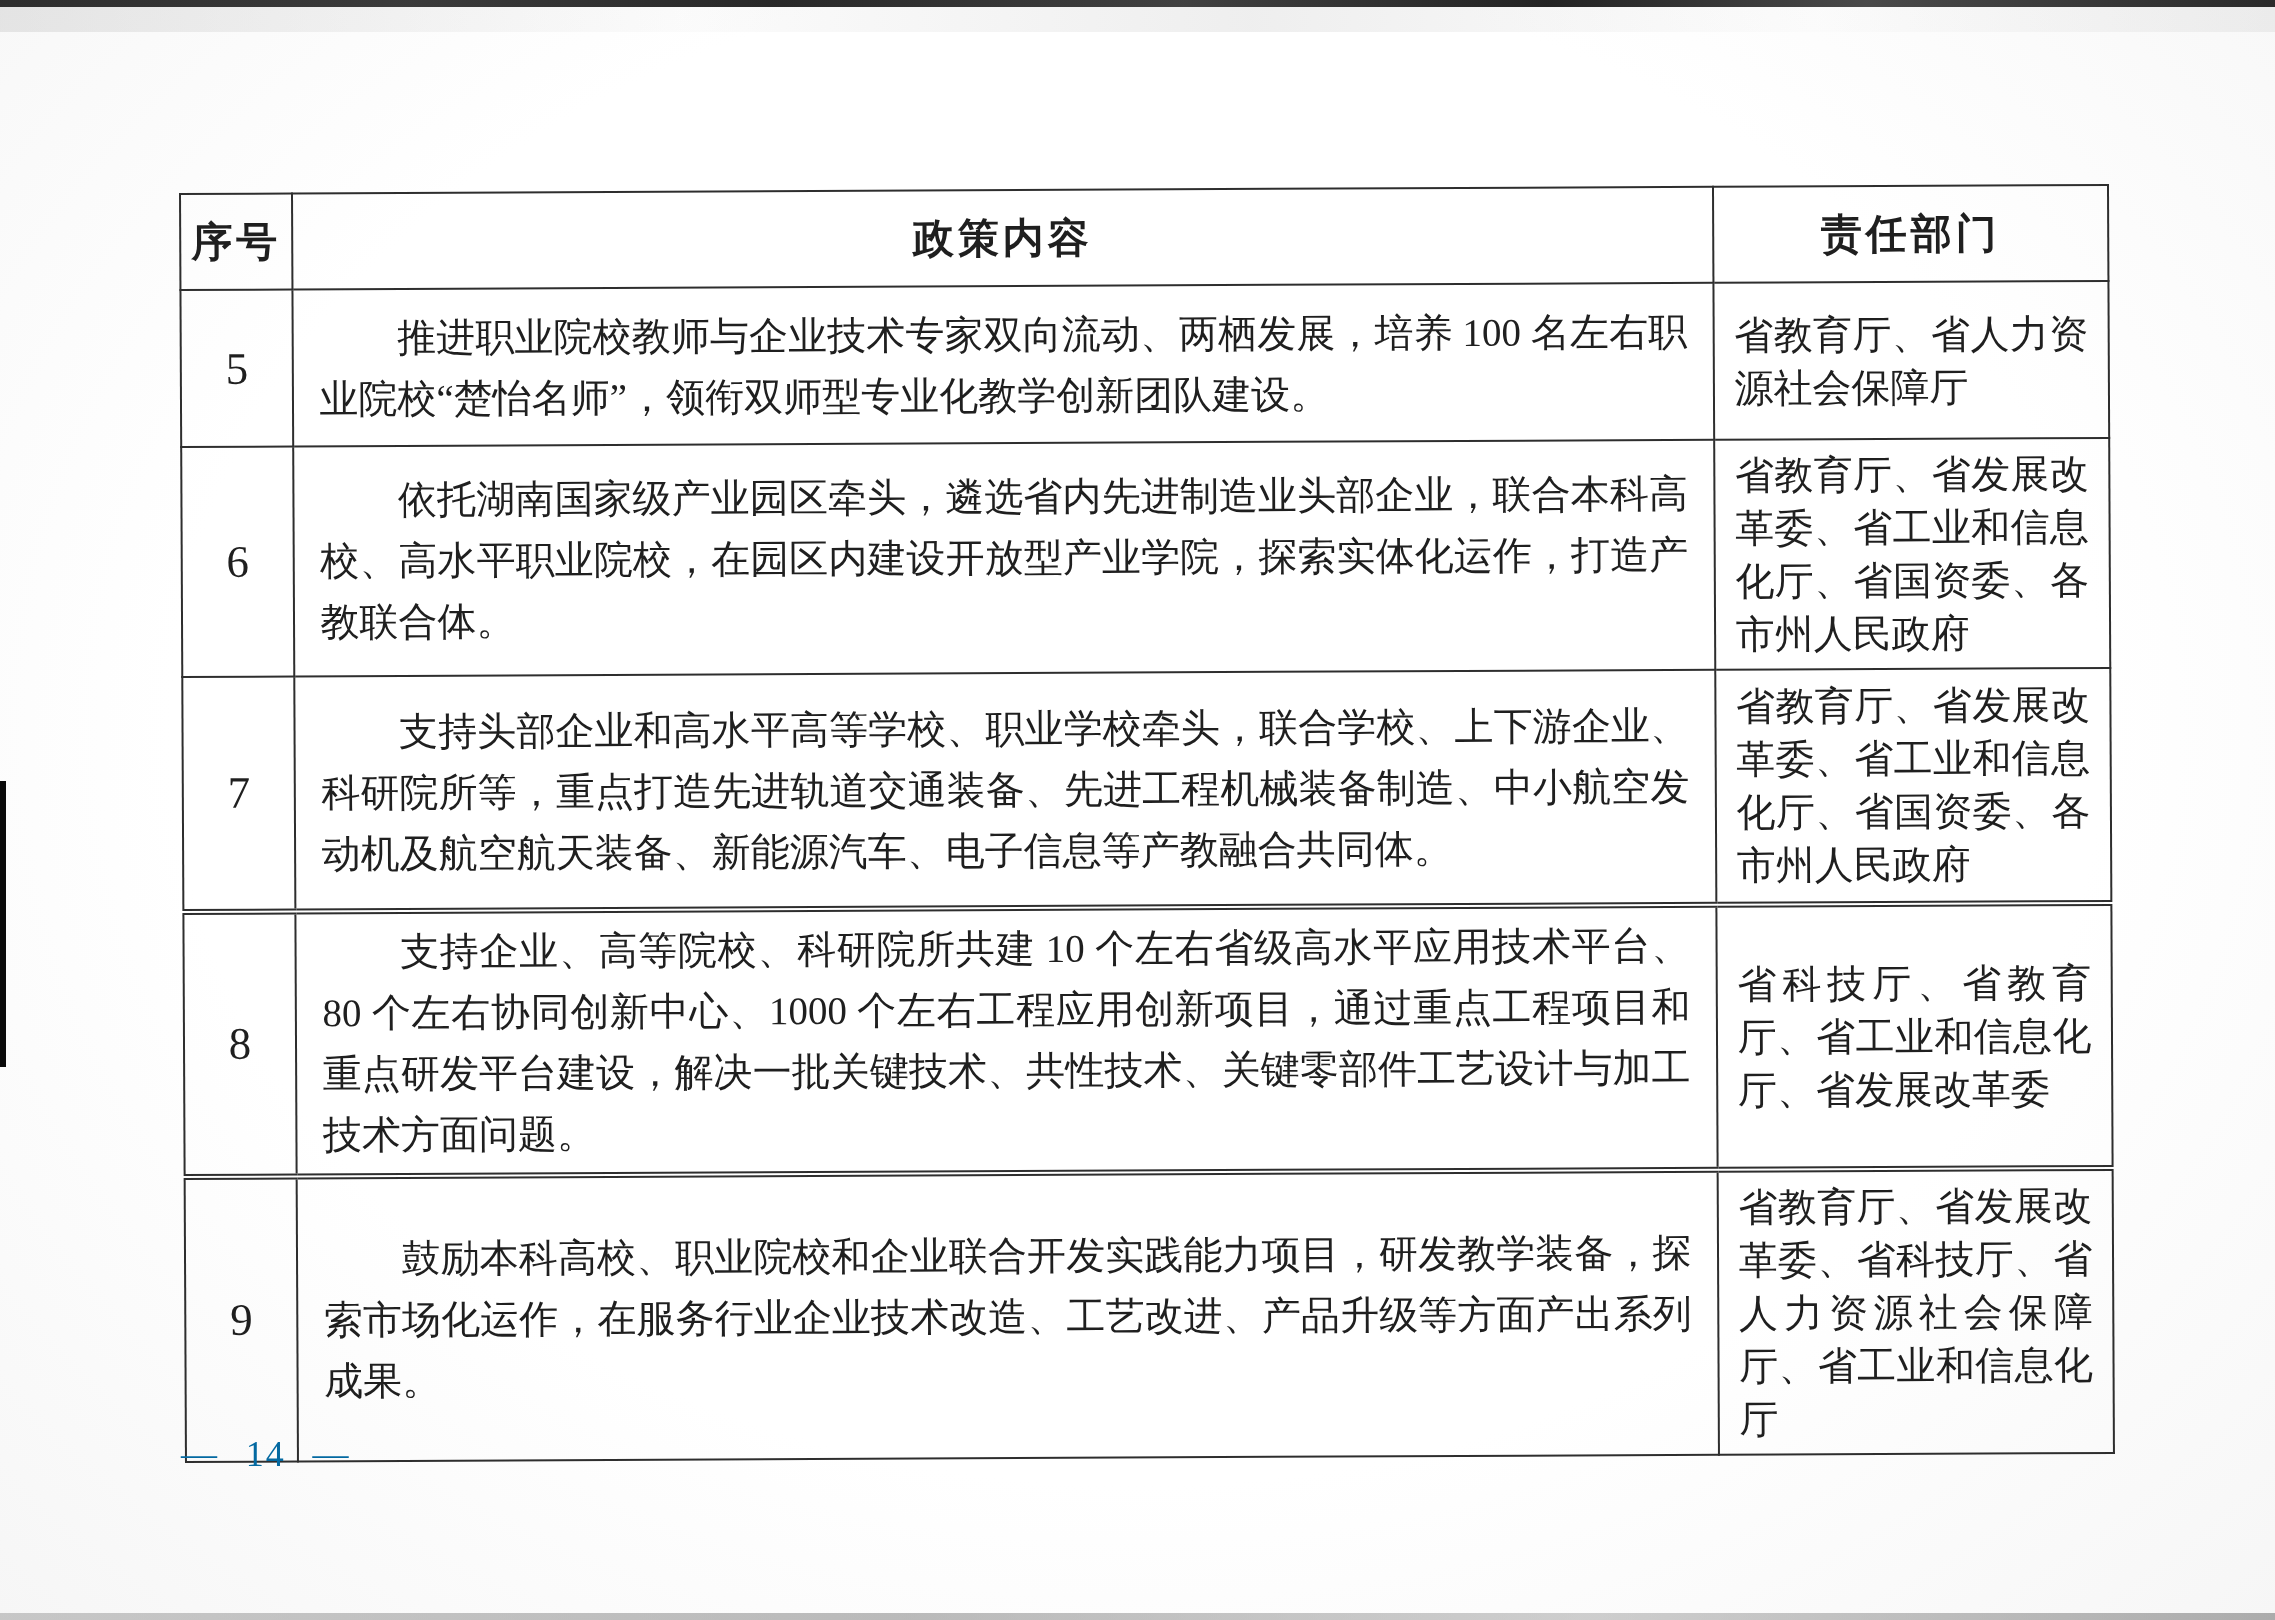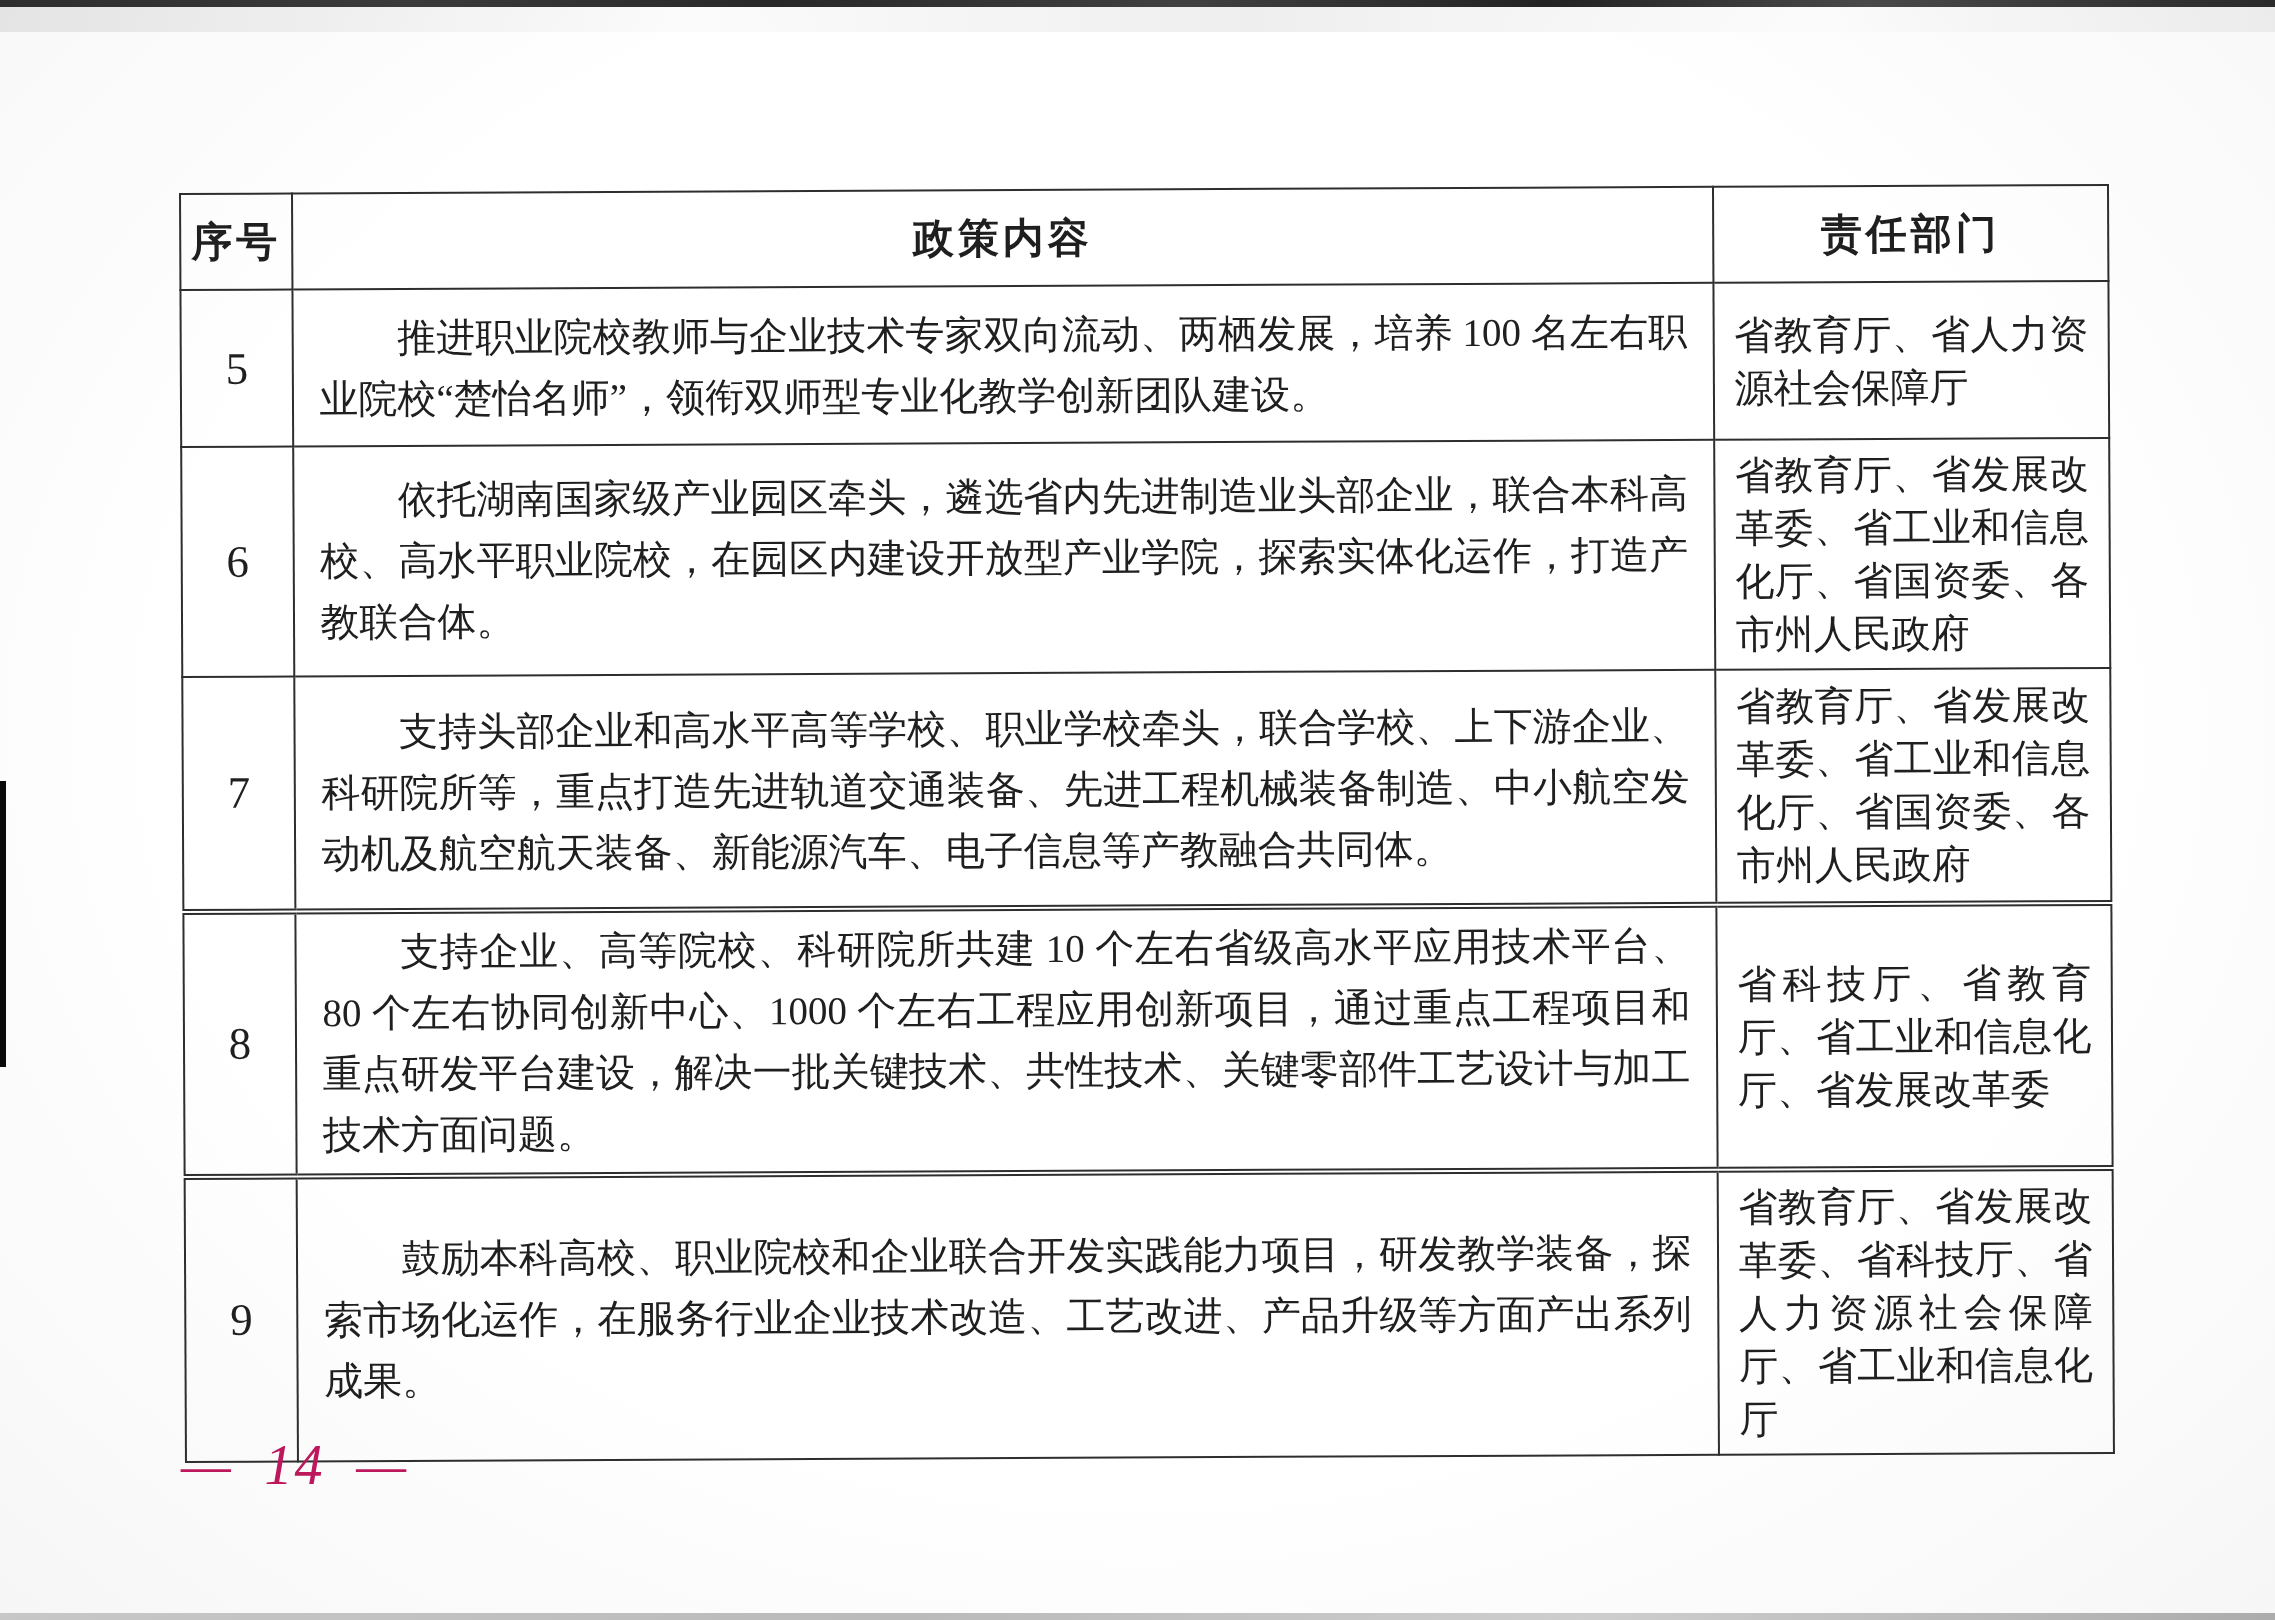--- a/index.html
+++ b/index.html
@@ -111,25 +111,24 @@
     line-height: 53px;
     text-align: justify;
     text-align-last: left;
   }
 
   
   .page-number {
     position: absolute;
     left: 181px;
     top: 1433px;
-    font-size: 56px;
+    font-size: 36px;
     letter-spacing: 2px;
     word-spacing: 15.7px;
-    color: #be185d;
-    font-style: italic;
+    color: #0369a1;
   }
 </style>
 </head>
 <body>
 
 <div class="artifact-top"></div>
 <div class="artifact-top-smudge"></div>
 <div class="artifact-left"></div>
 <div class="artifact-bottom"></div>
 

